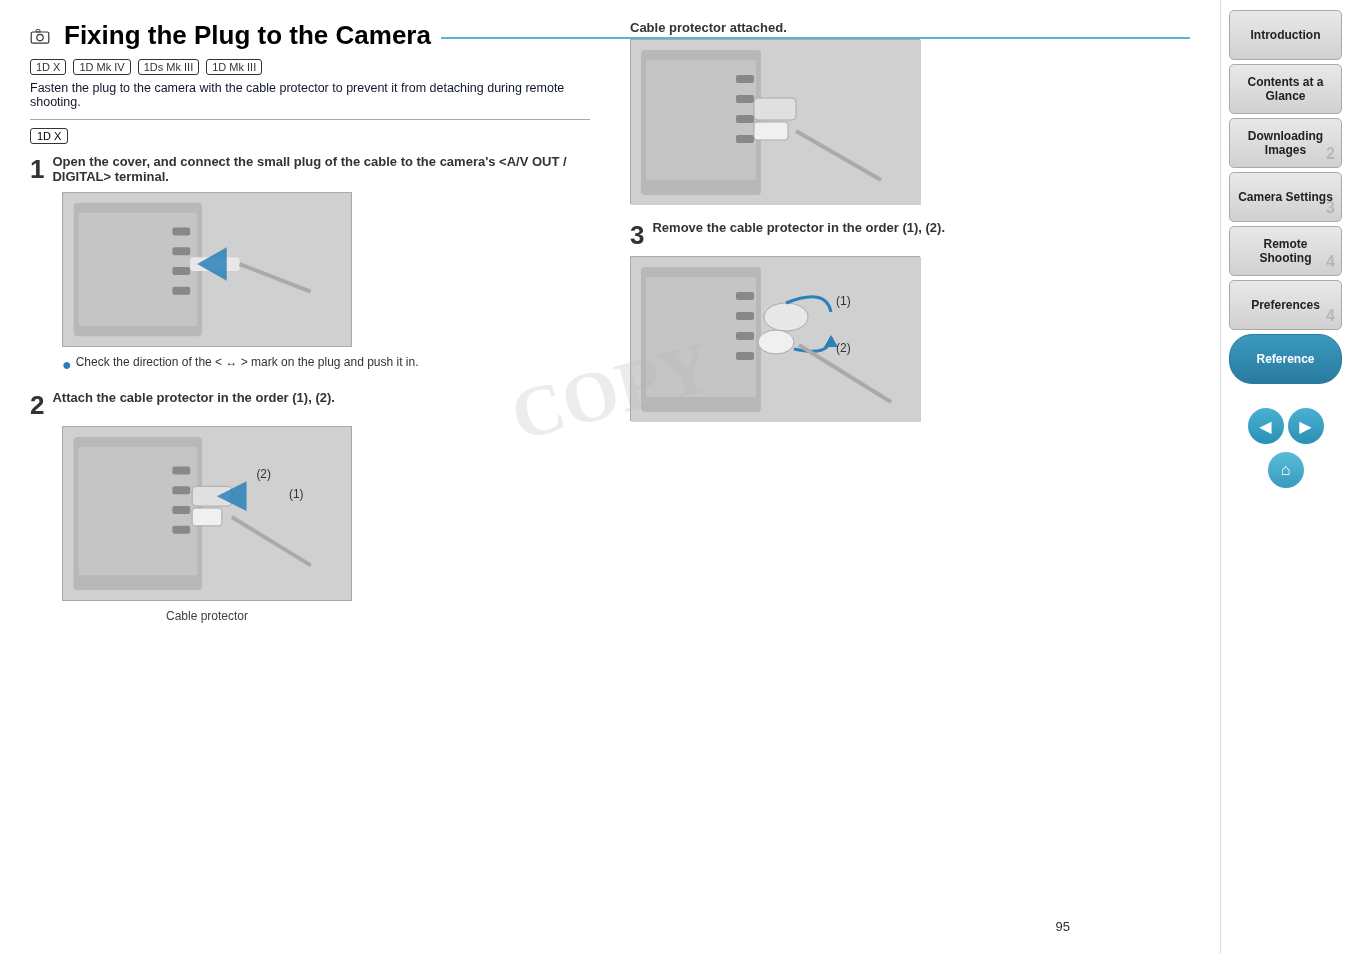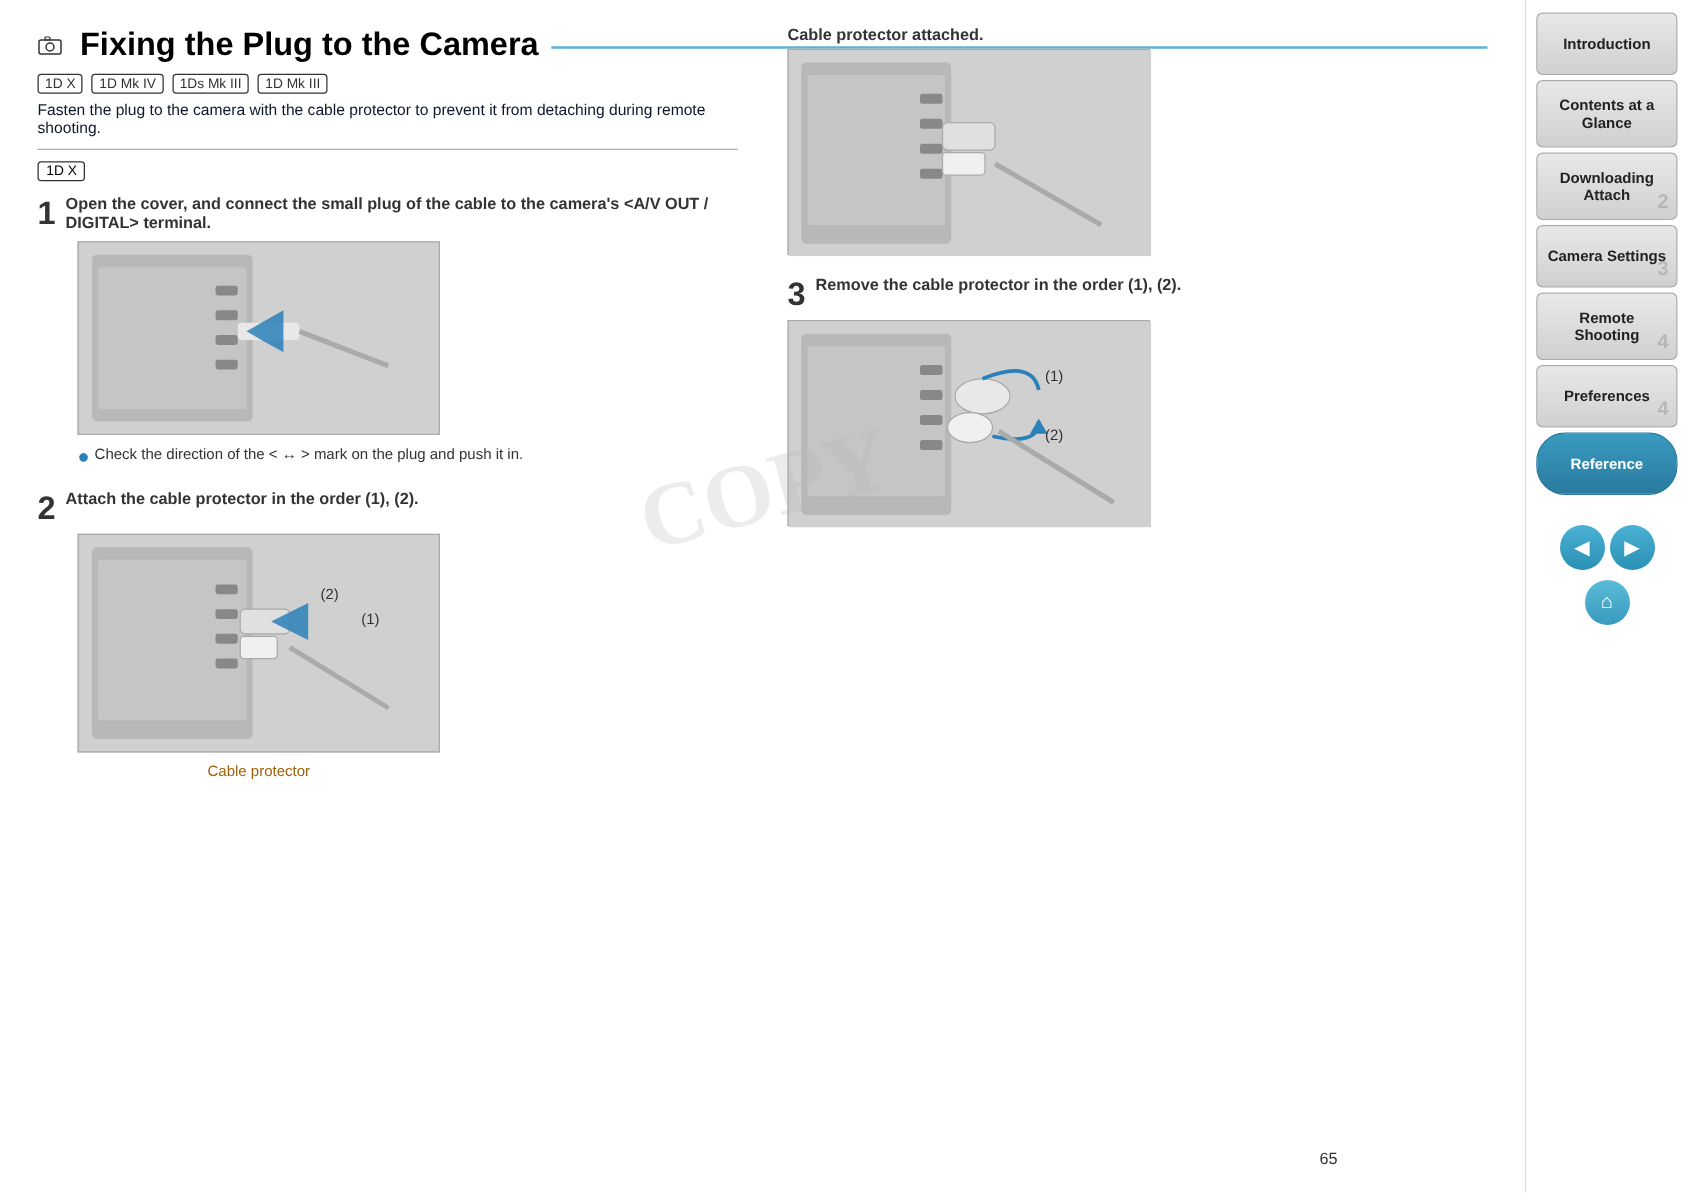--- a/index.html
+++ b/index.html
@@ -120,21 +120,21 @@
       display: flex;
       gap: 4px;
     }
     .bullet-dot {
       color: #2a80b9;
       font-size: 16px;
       line-height: 1.2;
     }
     .caption {
       font-size: 12px;
-      color: #a16207;
+      color: #404040;
       text-align: center;
       margin-left: 32px;
       margin-top: 4px;
       width: 290px;
     }
     .right-col {
       position: absolute;
       left: 630px;
       top: 20px;
       width: 540px;
@@ -153,21 +153,21 @@
       margin-bottom: 16px;
     }
     .right-step-block {
       margin-bottom: 16px;
     }
     
     .nav-btn {
       background: linear-gradient(to bottom, #e8e8e8, #d0d0d0);
       border: 1px solid #aaa;
       border-radius: 5px;
-      padding: 12px 8px;
+      padding: 2px 8px;
       text-align: center;
       font-size: 12px;
       font-weight: bold;
       color: #222;
       cursor: pointer;
       min-height: 50px;
       display: flex;
       align-items: center;
       justify-content: center;
       position: relative;
@@ -375,32 +375,32 @@
           <line x1="168" y1="88" x2="260" y2="145" stroke="#aaa" stroke-width="4"></line>
         </svg>
       </div>
     </div>
   </div>
 
   
   <div class="watermark">COPY</div>
 
   
-  <div class="page-num">65</div>
+  <div class="page-num">95</div>
 </div>
 
 <div id="sidebar">
   <div class="nav-btn">
     <span>Introduction</span>
   </div>
   <div class="nav-btn">
     <span>Contents at a Glance</span>
   </div>
   <div class="nav-btn" style="position:relative;">
-    <span>Downloading Attach</span>
+    <span>Downloading Images</span>
     <span class="num-badge-dark">2</span>
   </div>
   <div class="nav-btn" style="position:relative;justify-content:center;">
     <span>Camera Settings</span>
     <span class="num-badge-dark">3</span>
   </div>
   <div class="nav-btn" style="position:relative;">
     <span>Remote Shooting</span>
     <span class="num-badge-dark">4</span>
   </div>

